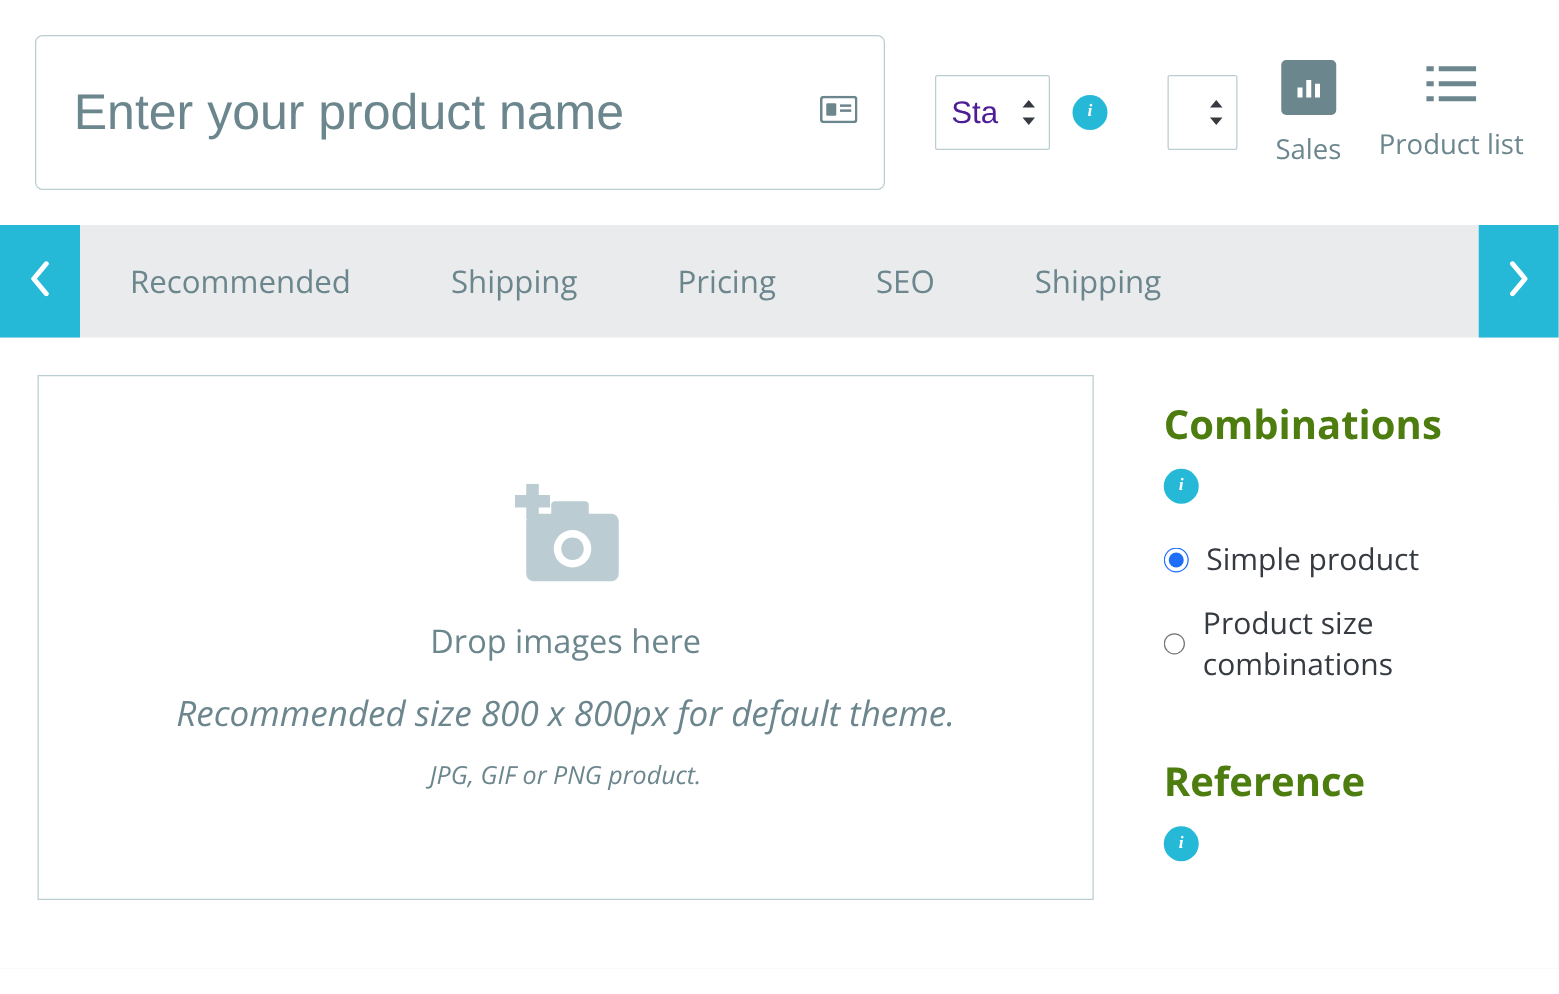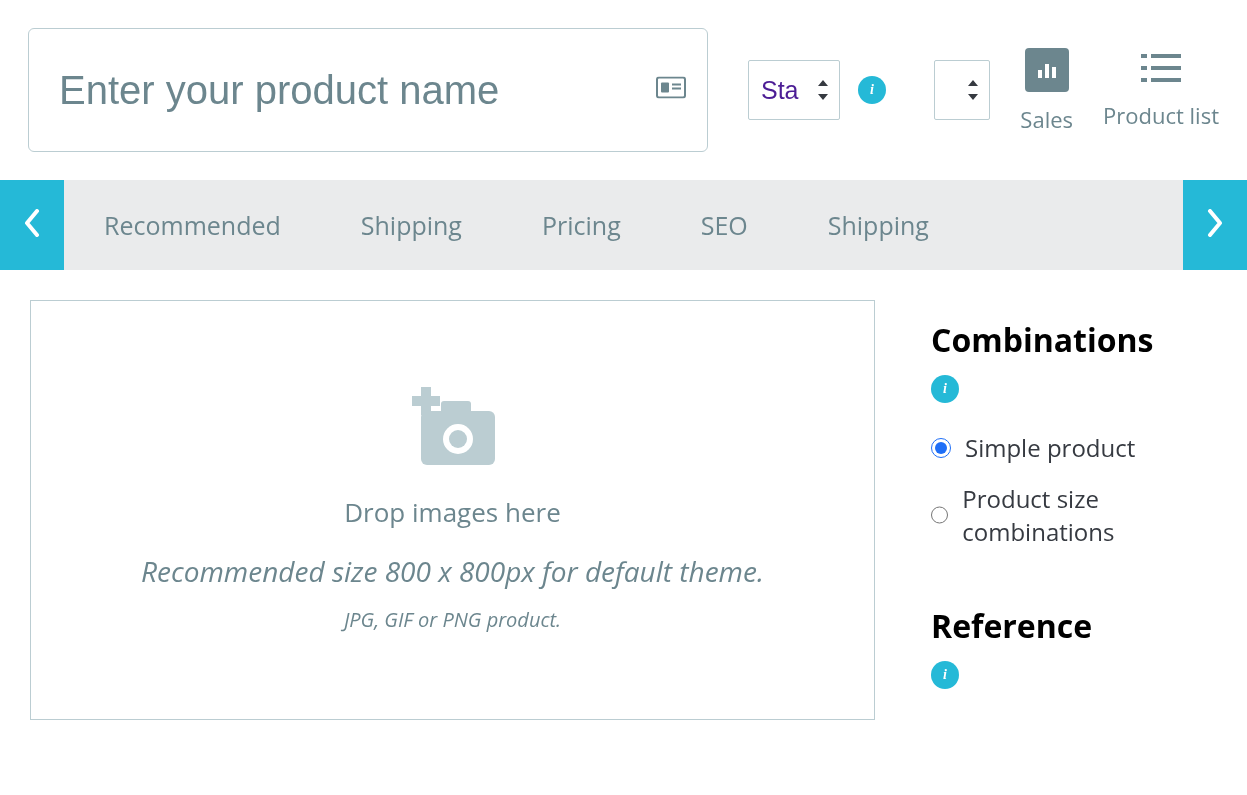--- a/index.html
+++ b/index.html
@@ -179,21 +179,21 @@
   }
 
   .side {
     flex: 1;
     color: #363a41;
     padding-top: 18px;
   }
   .side h2 {
     font-size: 32px;
     font-weight: 700;
-    color: #000000;
+    color: #4d7c0f;
     margin-bottom: 14px;
   }
   .radio-row {
     display: flex;
     align-items: center;
     gap: 14px;
     font-size: 24px;
     color: #363a41;
     margin: 18px 0;
   }

